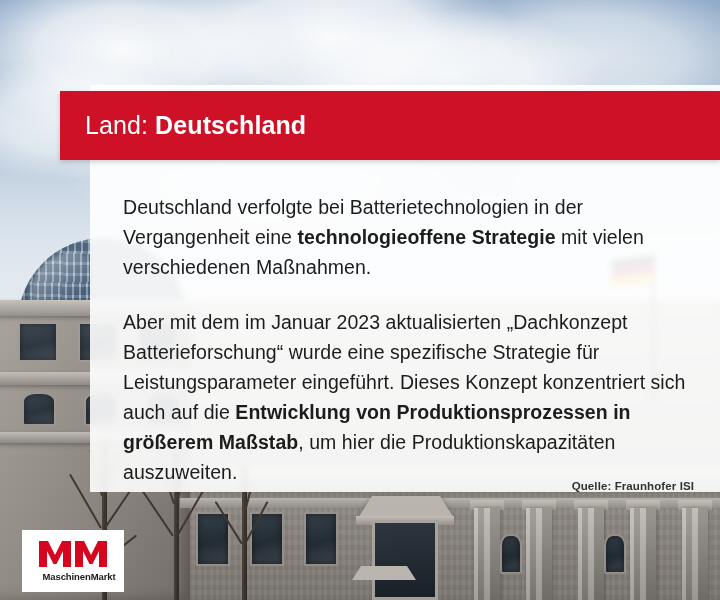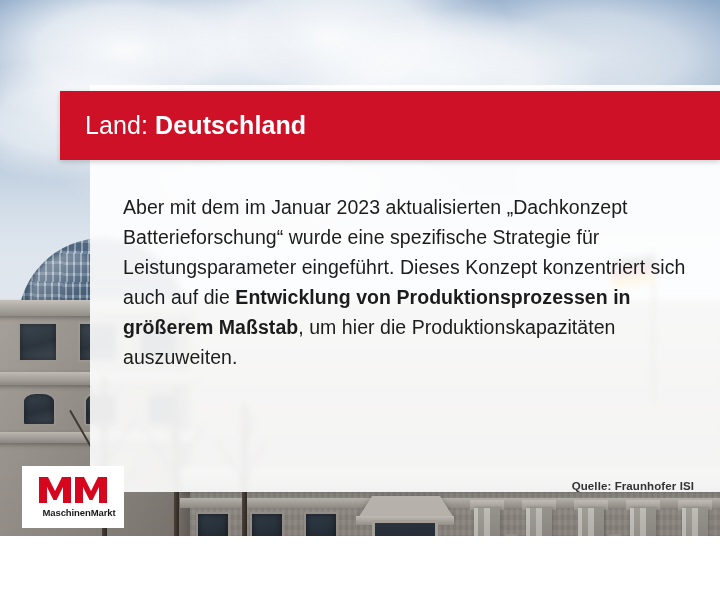--- a/index.html
+++ b/index.html
@@ -6,21 +6,21 @@
   * { margin:0; padding:0; box-sizing:border-box; }
 
   html, body {
     width:720px; height:600px;
     overflow:hidden;
     font-family:"Liberation Sans", sans-serif;
   }
 
   .stage {
     position:relative;
-    width:720px; height:536px;
+    width:720px; height:600px;
     overflow:hidden;
     background:#ec4899;
   }
 
   
   .photo { position:absolute; inset:0; overflow:hidden; }
 
   
   .sky {
     position:absolute; left:0; top:0; width:720px; height:330px;
@@ -346,20 +346,21 @@
 
   <div class="card"></div>
 
   <div class="banner">
     <div class="banner-text">
       <span class="lbl">Land: </span><span class="val">Deutschland</span>
     </div>
   </div>
 
   <div class="body">
+    <p class="para"><span>Deutschland verfolgte bei Batterietechnologien in der Vergangenheit eine </span><b>technologieoffene Strategie</b><span> mit vielen verschiedenen Maßnahmen.</span></p>
     <p class="para"><span>Aber mit dem im Januar 2023 aktualisierten „Dachkonzept Batterieforschung“ wurde eine spezifische Strategie für Leistungsparameter eingeführt. Dieses Konzept konzentriert sich auch auf die </span><b>Entwicklung von Produktionsprozessen in größerem Maßstab</b><span>, um hier die Produktionskapazitäten auszuweiten.</span></p>
     <div class="source">Quelle: Fraunhofer ISI</div>
   </div>
 
   <div class="logo-box">
     <svg class="logo-mark" viewBox="0 0 140 56" aria-hidden="true">
       <g fill="#d6061f">
 
         <polygon points="2,54 2,2 20,2 34,30 48,2 66,2 66,54 50,54 50,22 37,48 31,48 18,22 18,54"></polygon>
 

